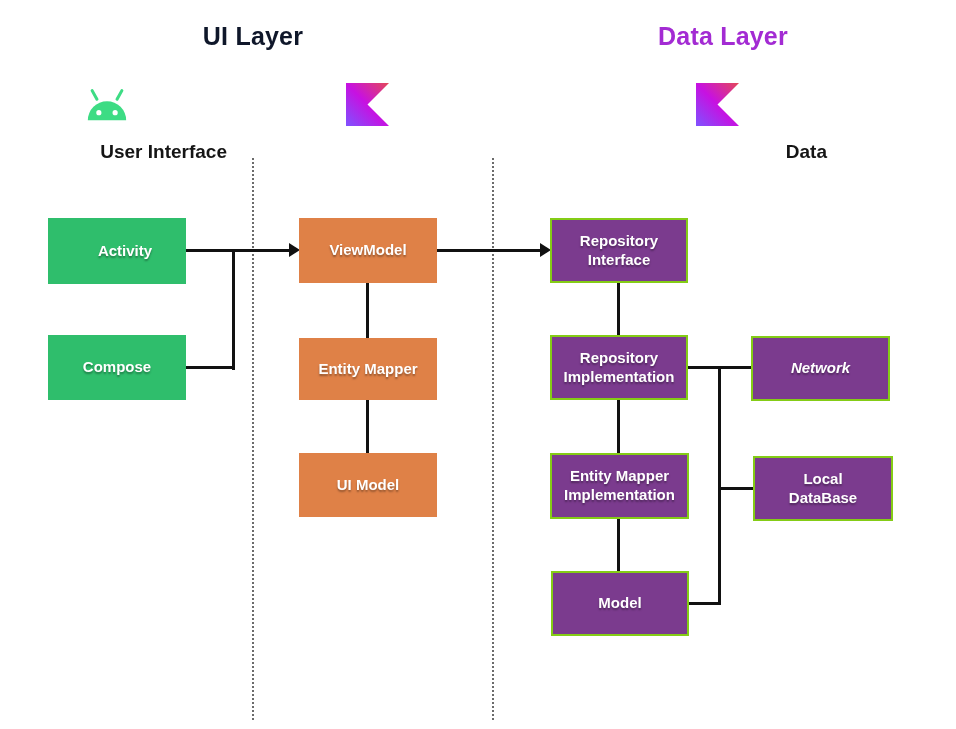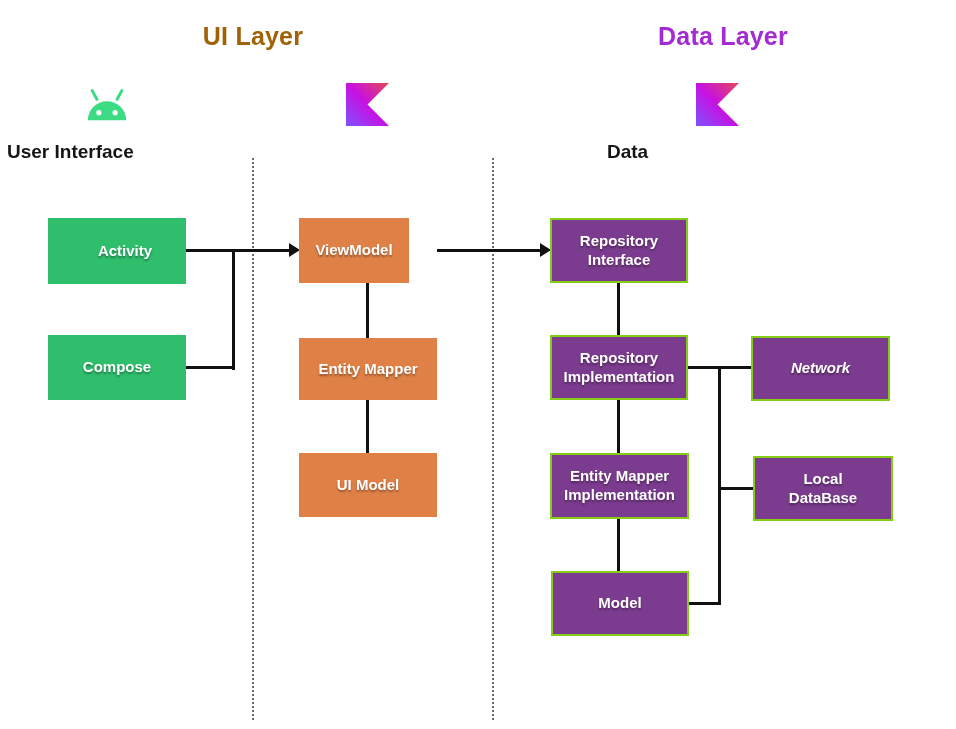--- a/index.html
+++ b/index.html
@@ -16,35 +16,35 @@
 
   
   .layer-title {
     position: absolute;
     width: 220px;
     text-align: center;
     font-size: 25px;
     font-weight: 700;
     letter-spacing: 0.2px;
   }
-  .layer-title.ui   { left: 143px; top: 22px; color: #a16207; }
+  .layer-title.ui   { left: 143px; top: 22px; color: #0f172a; }
   .layer-title.data { left: 613px; top: 22px; color: #A32BD3; }
 
   
   .icon { position: absolute; }
   .icon.android { left: 84px;  top: 85px; width: 46px; height: 40px; }
   .icon.kotlin1 { left: 346px; top: 83px; width: 43px; height: 43px; }
   .icon.kotlin2 { left: 696px; top: 83px; width: 43px; height: 43px; }
 
   
   .col-label {
     position: absolute;
     top: 141px;
     width: 220px;
-    text-align: left;
+    text-align: right;
     font-size: 19px;
     font-weight: 700;
     color: #151515;
   }
   .col-label.c1 { left: 7px; }
   .col-label.c2 { left: 258px; }
   .col-label.c3 { left: 607px; }
 
   
   .sep {
@@ -83,21 +83,21 @@
     line-height: 1.25;
     white-space: pre-line;
     text-shadow: 0 1.5px 2px rgba(0,0,0,0.35);
   }
   .node.green  { background: #2FBE6C; }
   .node.orange { background: #DF8147; }
   .node.purple { background: #7B3B8E; border: 2px solid #84cc16; }
 
   .n-activity    { left: 48px;  top: 218px; width: 138px; height: 66px; padding-left: 16px; }
   .n-compose     { left: 48px;  top: 335px; width: 138px; height: 65px; }
-  .n-viewmodel   { left: 299px; top: 218px; width: 110px; height: 65px; }
+  .n-viewmodel   { left: 299px; top: 218px; width: 138px; height: 65px; }
   .n-emapper     { left: 299px; top: 338px; width: 138px; height: 62px; }
   .n-uistate     { left: 299px; top: 453px; width: 138px; height: 64px; }
   .n-repoint     { left: 550px; top: 218px; width: 138px; height: 65px; }
   .n-repoimpl    { left: 550px; top: 335px; width: 138px; height: 65px; }
   .n-emapperimpl { left: 550px; top: 453px; width: 139px; height: 66px; }
   .n-model       { left: 551px; top: 571px; width: 138px; height: 65px; }
   .n-network     { left: 751px; top: 336px; width: 139px; height: 65px; font-style: italic; }
   .n-localdb     { left: 753px; top: 456px; width: 140px; height: 65px; }
 </style>
 </head>

